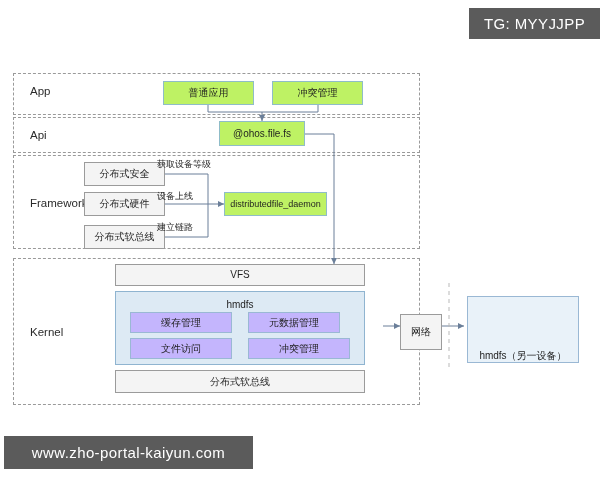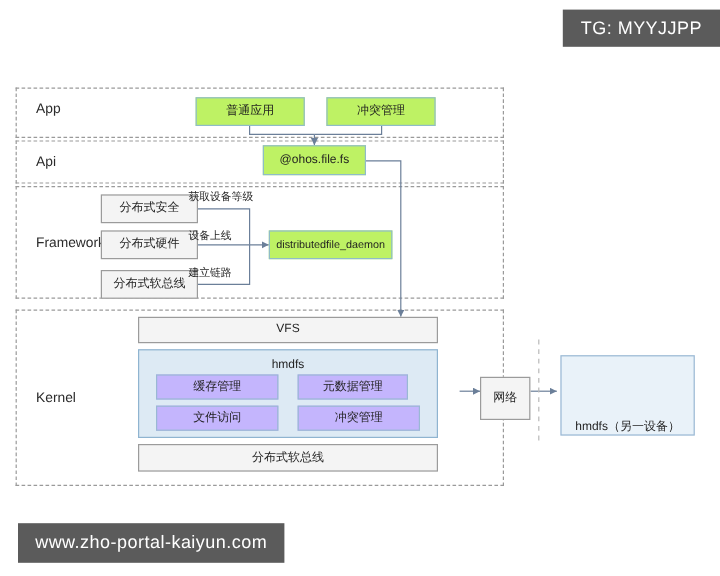--- a/index.html
+++ b/index.html
@@ -34,23 +34,23 @@
     white-space: nowrap;
   }
   #tg-chip {
     right: 0;
     top: 8px;
     width: 131px;
     height: 31px;
     font-size: 15px;
   }
   #site-chip {
-    left: 15px;
+    left: 4px;
     top: 436px;
-    width: 222px;
+    width: 249px;
     height: 33px;
     font-size: 15px;
   }
 
   
   .layer {
     position: absolute;
     border: 1px dashed #9a9a9a;
     background: #ffffff;
     box-sizing: border-box;

